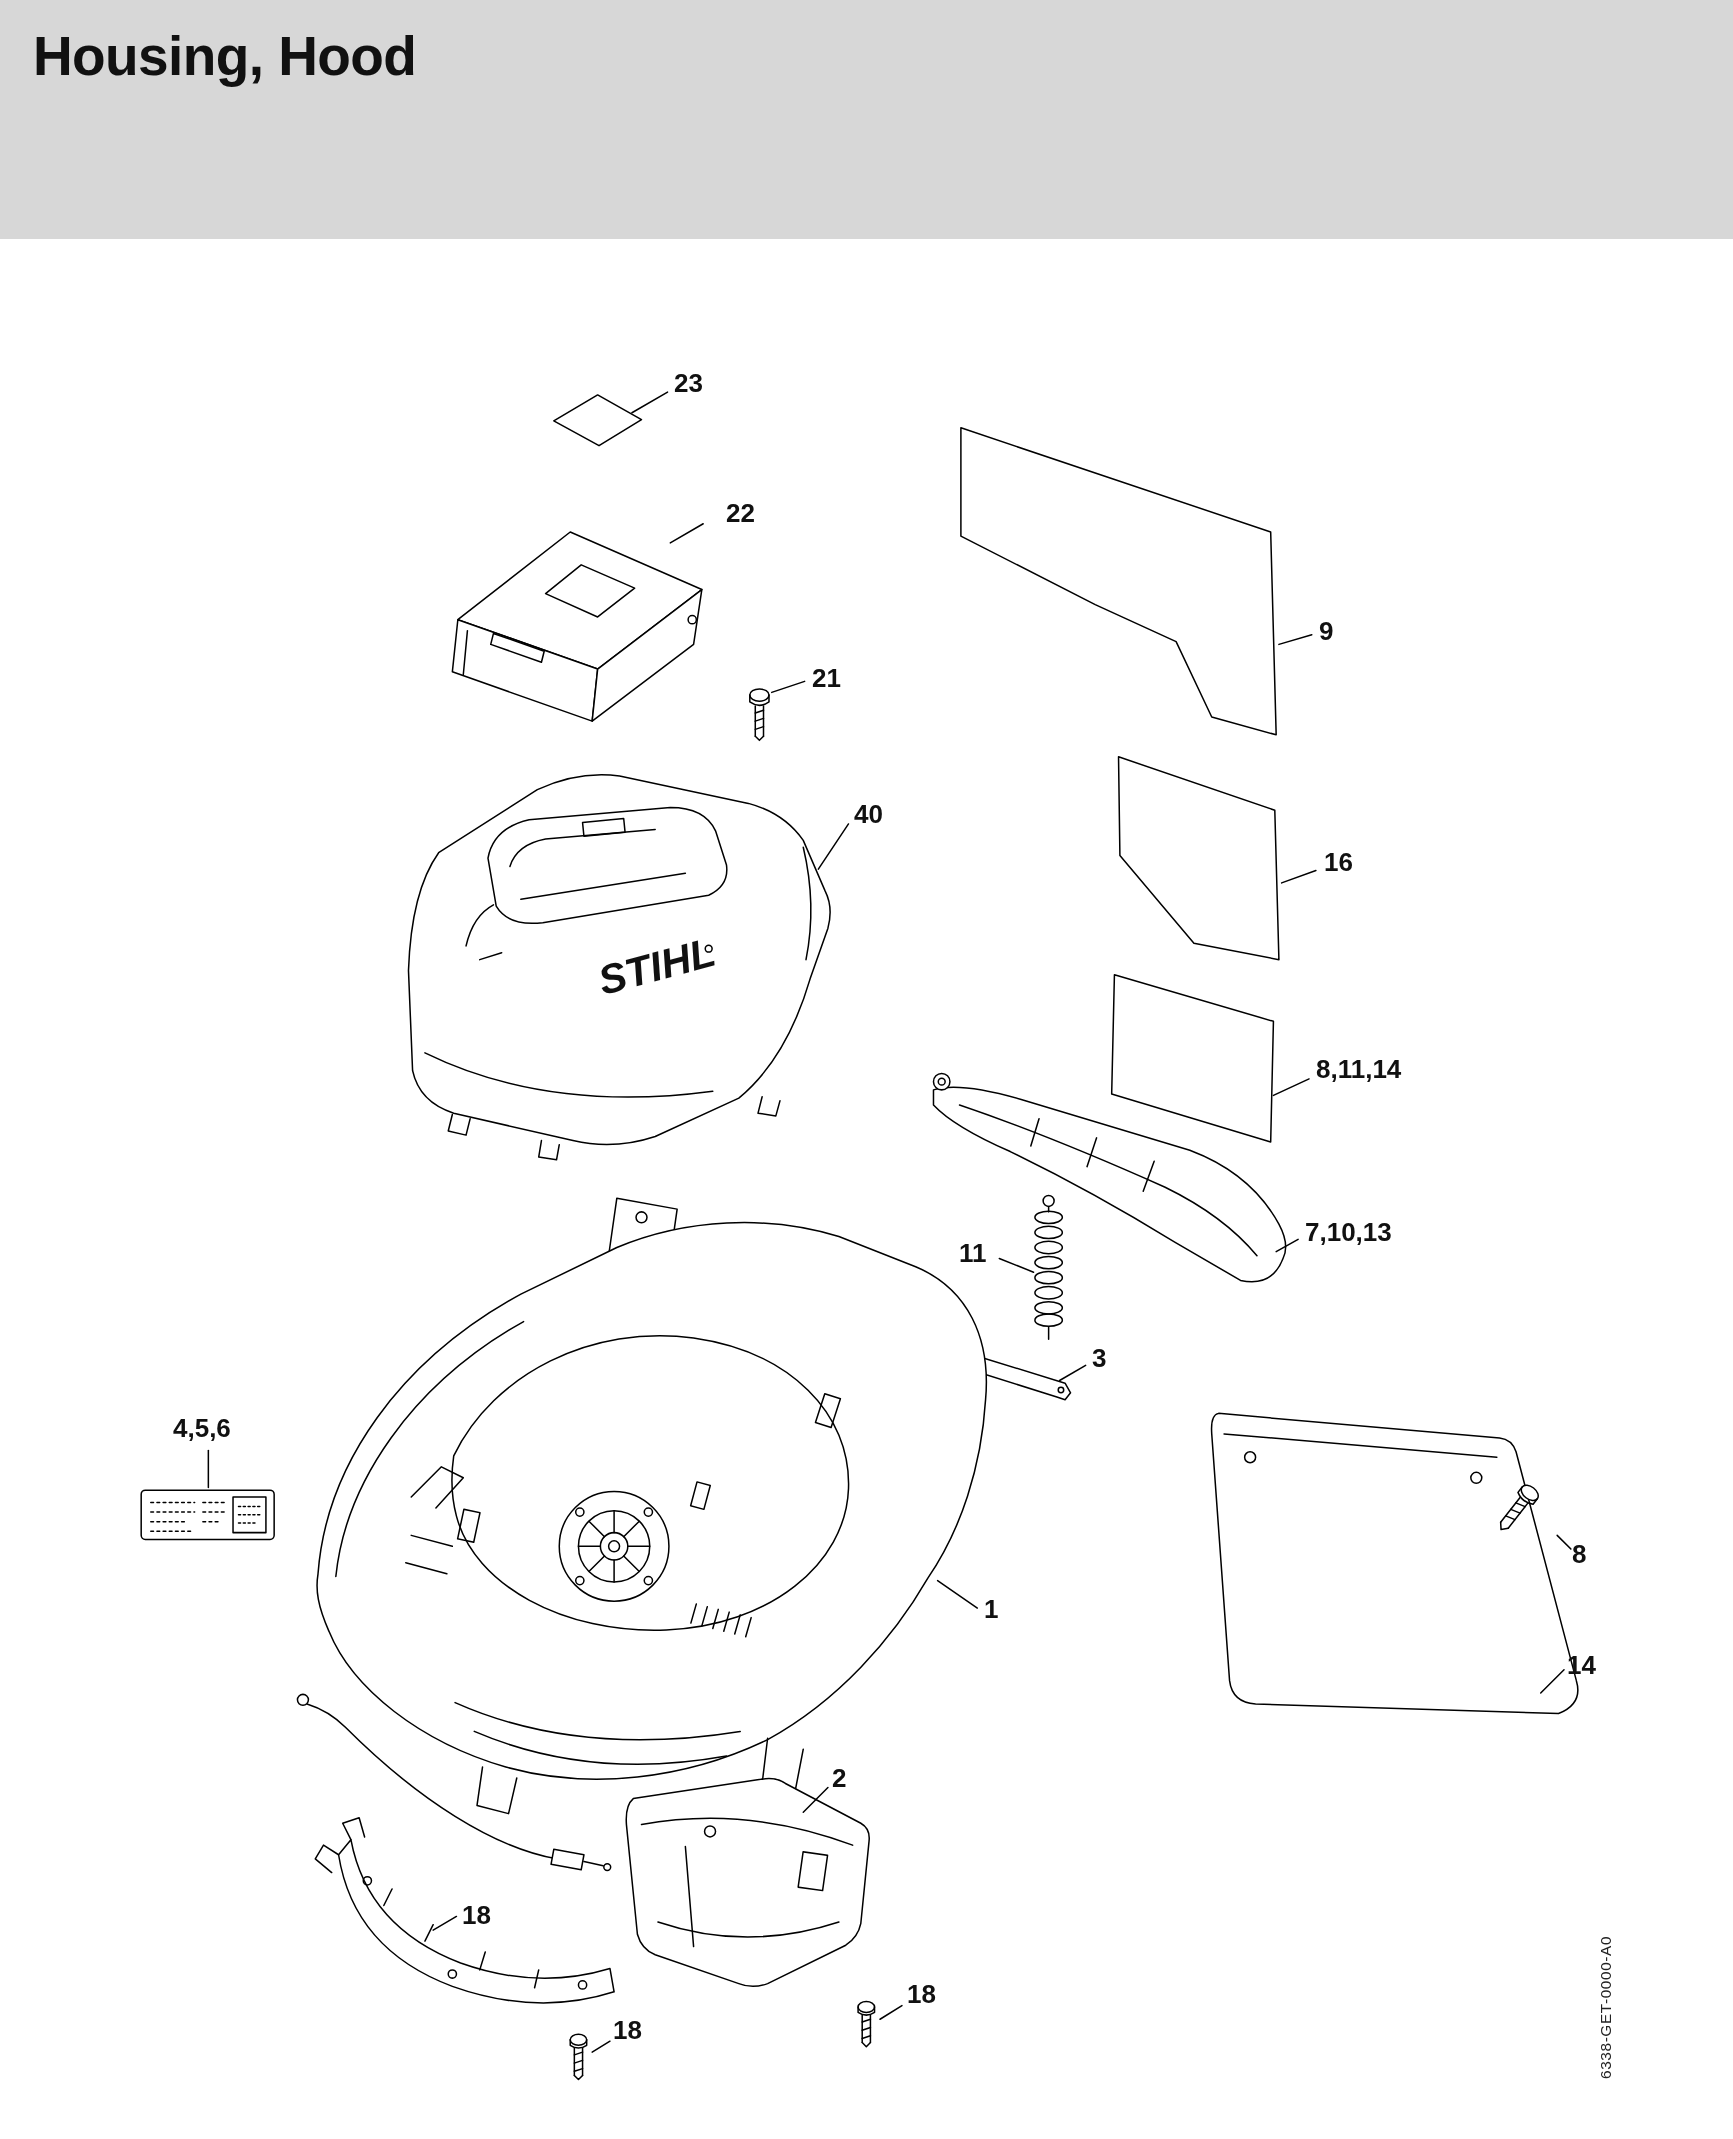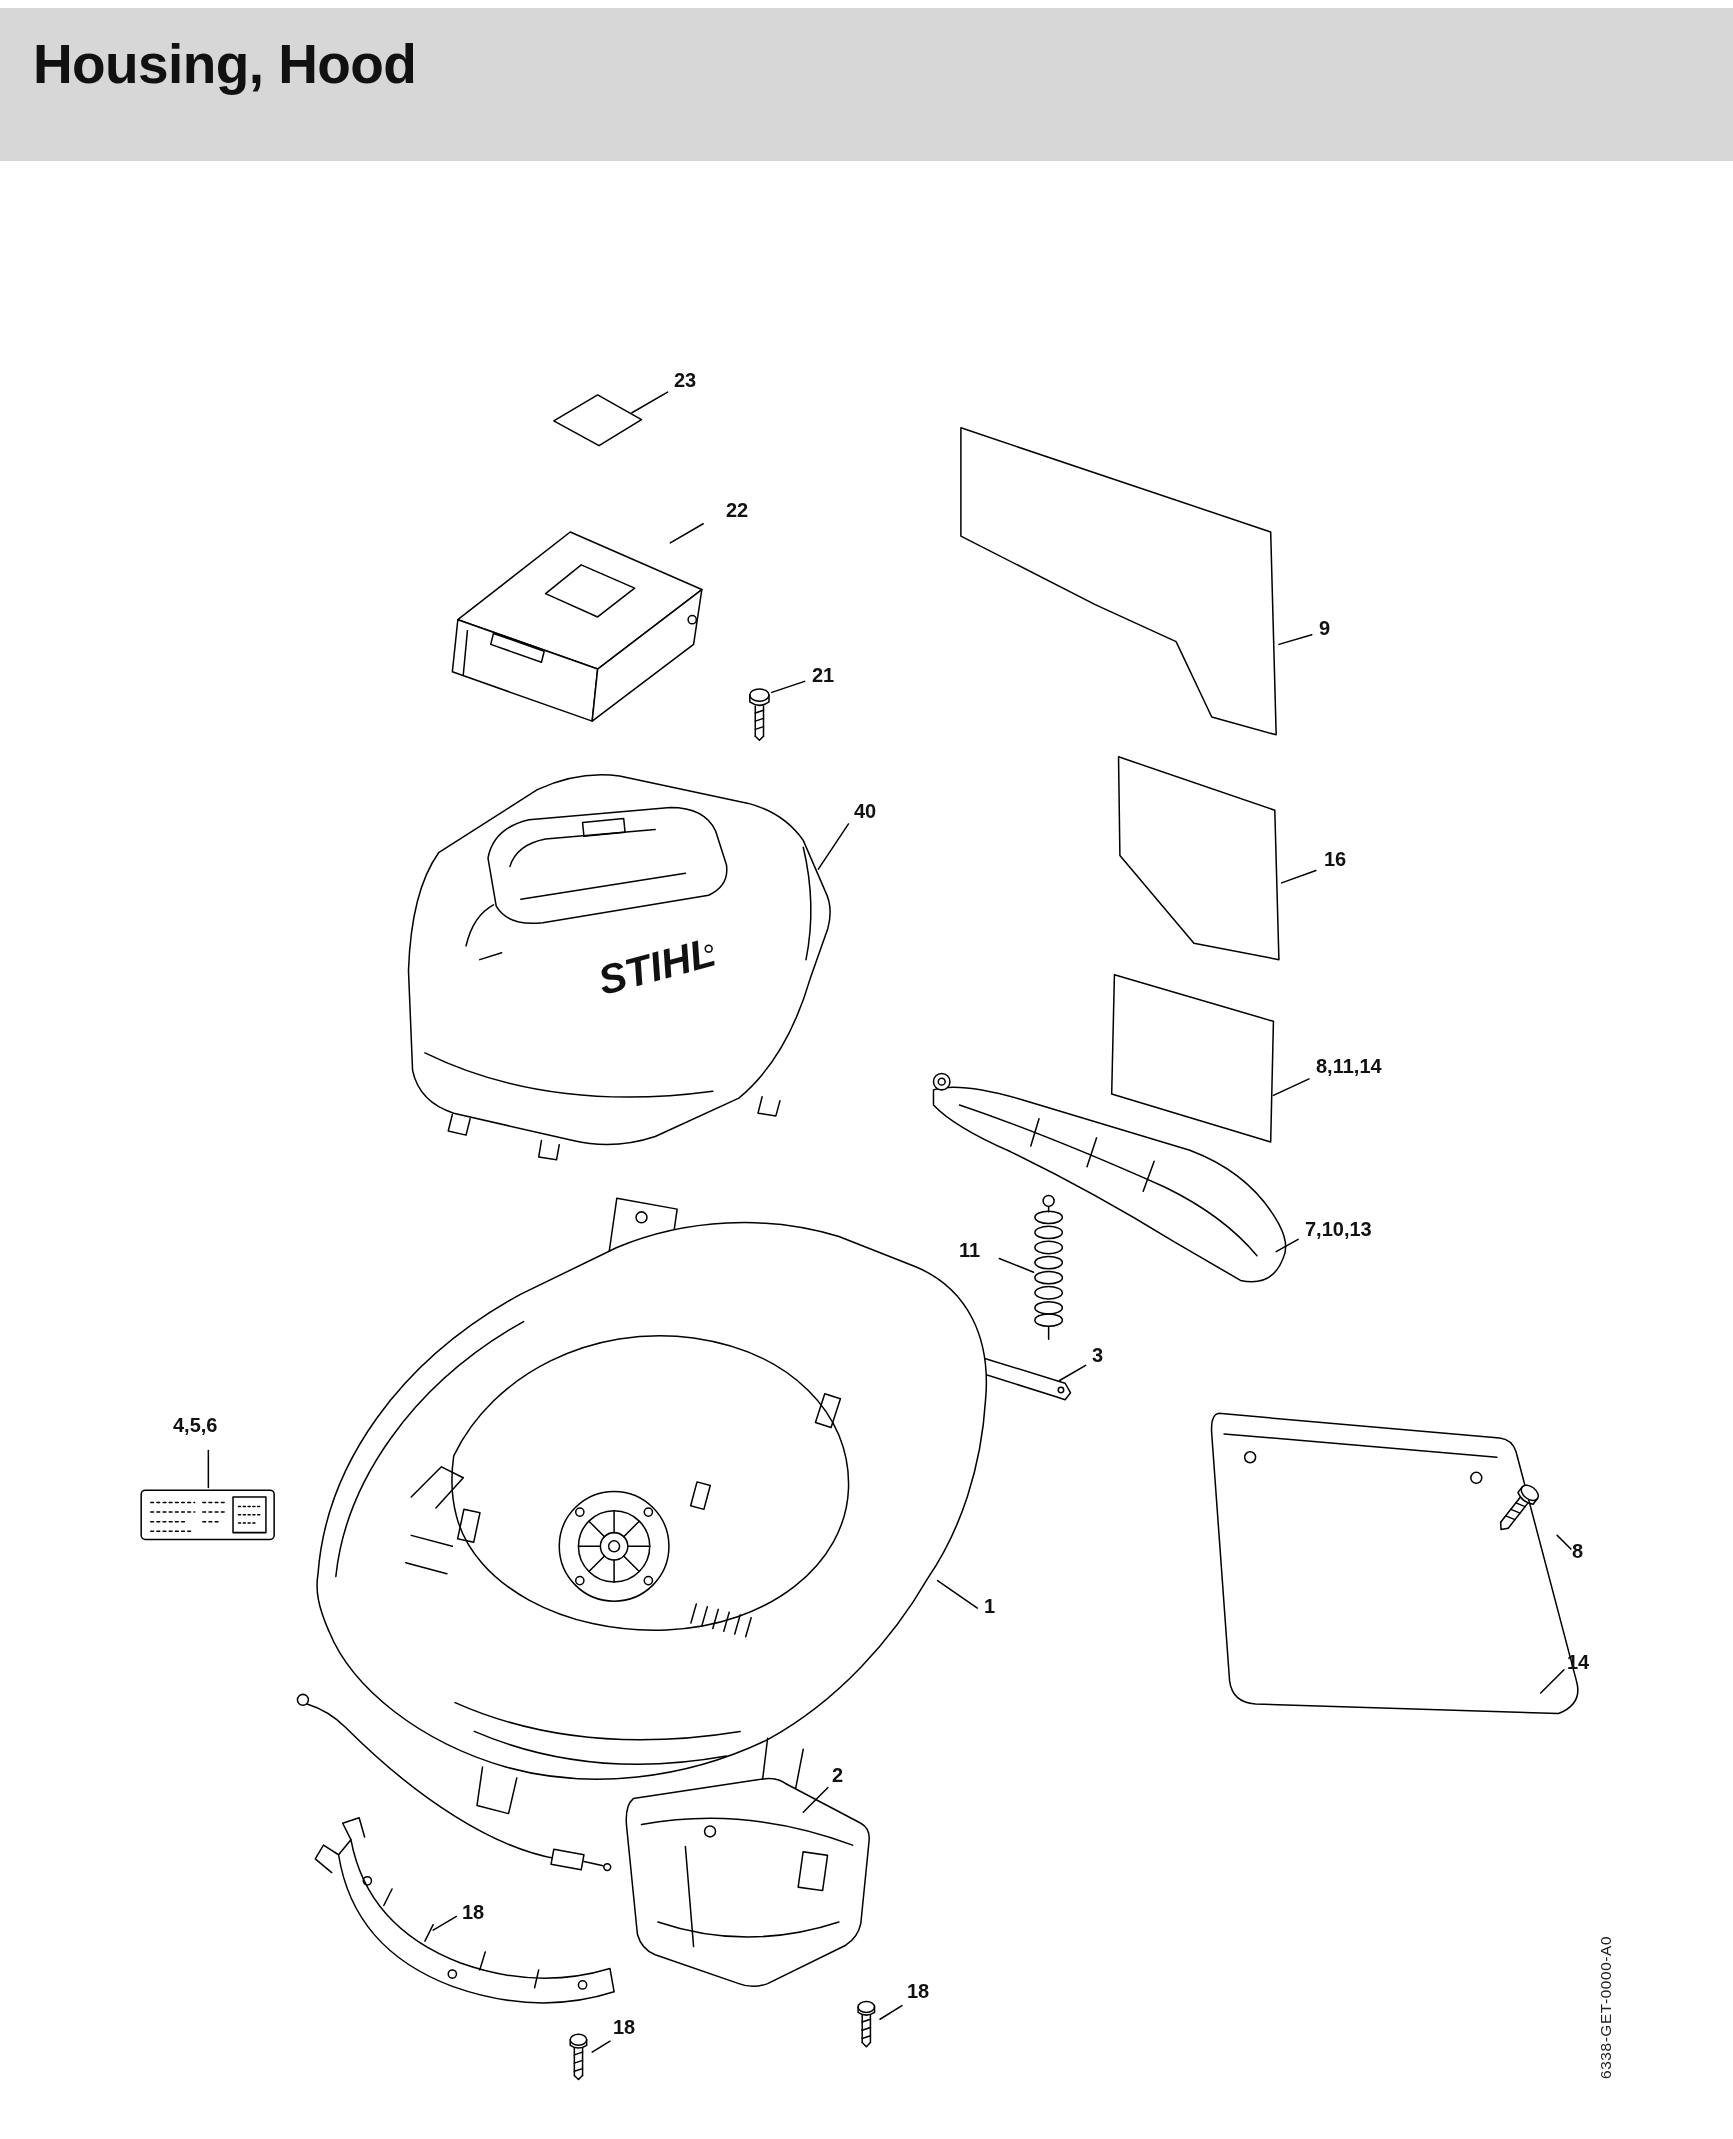--- a/index.html
+++ b/index.html
@@ -4,30 +4,30 @@
 <style>
   * { margin:0; padding:0; box-sizing:border-box; }
   html, body {
     width:1734px; height:2140px;
     background:#ffffff;
     font-family:"Liberation Sans", sans-serif;
     color:#111111;
   }
   .page { position:relative; width:1734px; height:2140px; overflow:hidden; background:#ffffff; }
   .header {
-    position:absolute; top:8px; left:0; width:1734px; height:153px;
+    position:absolute; top:0; left:0; width:1734px; height:239px;
     background:#d7d7d7;
   }
   .header h1 {
     position:absolute; left:33px; top:24px;
     font-size:55px; font-weight:bold; letter-spacing:-0.6px; color:#111111;
   }
   svg.diagram { position:absolute; left:0; top:0; }
   .callout {
-    position:absolute; font-size:20px; font-weight:bold; line-height:1;
+    position:absolute; font-size:26px; font-weight:bold; line-height:1;
     color:#111111; white-space:nowrap;
   }
   .doc-code {
     position:absolute; left:1597px; top:1922px; width:23px; height:171px;
     writing-mode:vertical-rl; transform:rotate(180deg);
     font-size:15.4px; color:#222222; letter-spacing:0.6px;
     text-align:center;
   }
 </style>
 </head>

